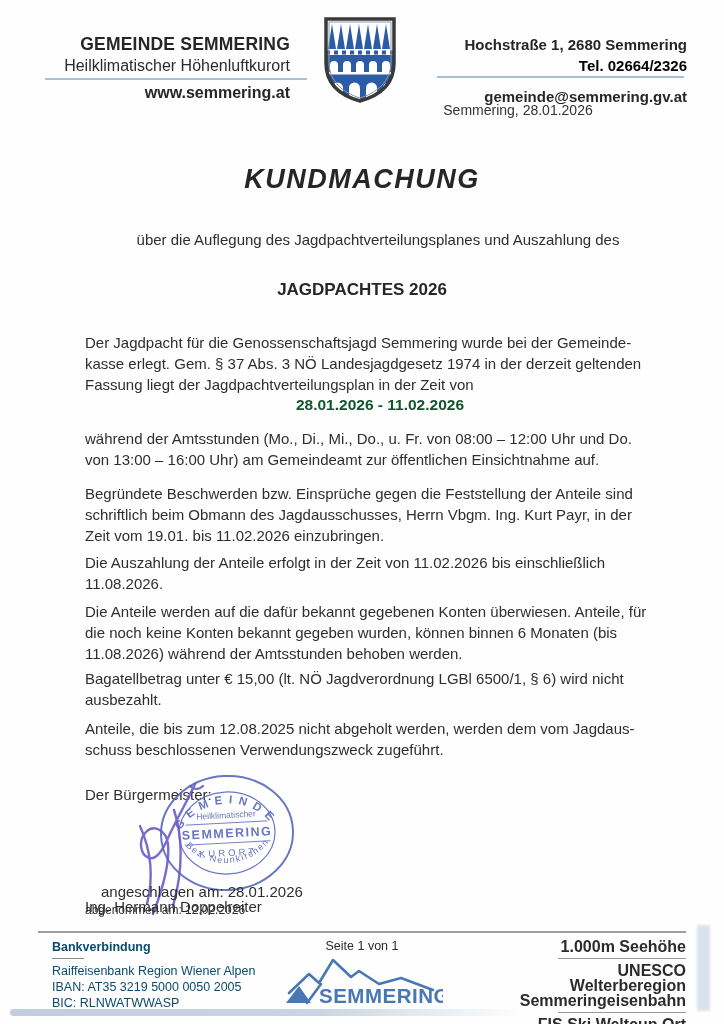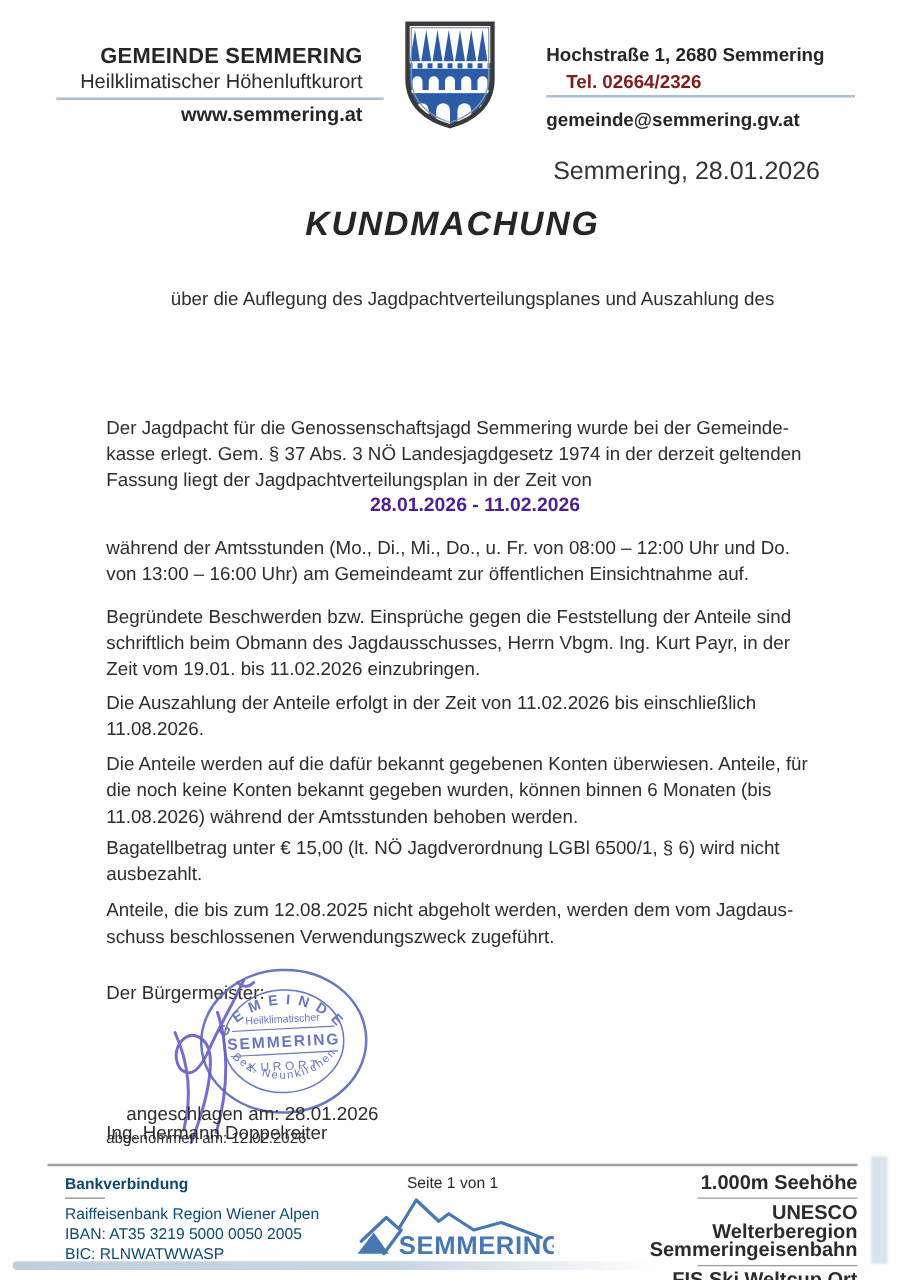--- a/index.html
+++ b/index.html
@@ -10,41 +10,41 @@
     background:#fefefe; overflow:hidden; color:#2e2e2e;
   }
   
   .hdr-left { position:absolute; left:40px; top:34px; width:250px; text-align:right; }
   .org-name { font-size:17.5px; font-weight:bold; color:#262626; letter-spacing:.2px; }
   .org-sub  { font-size:16px; font-weight:500; color:#2b2b2b; margin-top:2px; }
   .website  { font-size:16px; font-weight:bold; color:#262626; margin-top:9px; }
   .hdr-rule { position:absolute; height:2px; background:#a9bfd2; }
   .rule-left  { left:45px;  top:78px; width:262px; }
   .rule-right { left:437px; top:76px; width:247px; }
-  .hdr-right { position:absolute; left:437px; top:36px; width:250px; text-align:left; }
+  .hdr-right { position:absolute; left:437px; top:36px; width:250px; text-align:right; }
   .addr  { font-size:15px; font-weight:600; color:#262626; }
-  .phone { font-size:15px; font-weight:600; color:#7f1d1d; margin-top:4px;margin-left:16px; }
+  .phone { font-size:15px; font-weight:600; color:#000000; margin-top:4px;margin-left:16px; }
   .email { font-size:15px; font-weight:600; color:#262626; margin-top:14px; }
-  .dateline { position:absolute; left:380px; top:126px; width:276px; text-align:right;
-              font-size:20px; color:#333; }
+  .dateline { position:absolute; left:380px; top:102px; width:276px; text-align:center;
+              font-size:14px; color:#333; }
   .crest { position:absolute; left:318px; top:15px; }
   
   .doc-title { position:absolute; left:0; top:164px; width:100%; text-align:center;
                font-size:27px; font-weight:bold; letter-spacing:1.5px; color:#262626;font-style:italic; }
   .doc-subtitle { position:absolute; left:16px; top:231px; width:100%; text-align:center;
                   font-size:15px; color:#2e2e2e; }
   .doc-subject { position:absolute; left:0; top:280px; width:100%; text-align:center;
                  font-size:17px; font-weight:bold; color:#262626; }
   
   .para { position:absolute; left:85px; width:585px; font-size:15px; line-height:21px;
           color:#2e2e2e; white-space:pre-line; }
   .p1 { top:332px; } .p2 { top:428px; } .p3 { top:483px; } .p4 { top:552px; }
   .p5 { top:601px; } .p6 { top:668px; } .p7 { top:718px; }
   .period { position:absolute; left:0; top:396px; width:724px; text-align:center;
-            font-size:15.5px; font-weight:bold; color:#4c1d95;padding-left:36px; }
+            font-size:15.5px; font-weight:bold; color:#14532d;padding-left:36px; }
   
   .salutation { position:absolute; left:85px; top:786px; font-size:15px; }
   .signer     { position:absolute; left:85px; top:898px; font-size:15px; }
   .posted     { position:absolute; left:85px; top:883px; font-size:15px;margin-left:16px; }
   .removed    { position:absolute; left:85px; top:903px; font-size:12px; }
   .stamp { position:absolute; left:152px; top:772px; transform:rotate(-3deg); opacity:.88; }
   .signature-svg { position:absolute; left:102px; top:776px; opacity:.9; }
   
   .ftr-rule { position:absolute; left:38px; top:931px; width:648px; height:1.5px; background:#9f9f9f; }
   .ftr-left { position:absolute; left:52px; top:939px; font-size:12.5px; line-height:16px; color:#0c4a6e; }
@@ -123,20 +123,21 @@
   <div class="hdr-right">
     <div class="addr">Hochstraße 1, 2680 Semmering</div>
     <div class="phone">Tel. 02664/2326</div>
     <div class="email">gemeinde@semmering.gv.at</div>
   </div>
 
   <div class="dateline">Semmering, 28.01.2026</div>
 
   <div class="doc-title">KUNDMACHUNG</div>
   <div class="doc-subtitle">über die Auflegung des Jagdpachtverteilungsplanes und Auszahlung des</div>
+  <div class="doc-subject">JAGDPACHTES 2026</div>
 
   <div class="para p1">Der Jagdpacht für die Genossenschaftsjagd Semmering wurde bei der Gemeinde-
 kasse erlegt. Gem. § 37 Abs. 3 NÖ Landesjagdgesetz 1974 in der derzeit geltenden
 Fassung liegt der Jagdpachtverteilungsplan in der Zeit von</div>
   <div class="period">28.01.2026 - 11.02.2026</div>
   <div class="para p2">während der Amtsstunden (Mo., Di., Mi., Do., u. Fr. von 08:00 – 12:00 Uhr und Do.
 von 13:00 – 16:00 Uhr) am Gemeindeamt zur öffentlichen Einsichtnahme auf.</div>
   <div class="para p3">Begründete Beschwerden bzw. Einsprüche gegen die Feststellung der Anteile sind
 schriftlich beim Obmann des Jagdausschusses, Herrn Vbgm. Ing. Kurt Payr, in der
 Zeit vom 19.01. bis 11.02.2026 einzubringen.</div>

